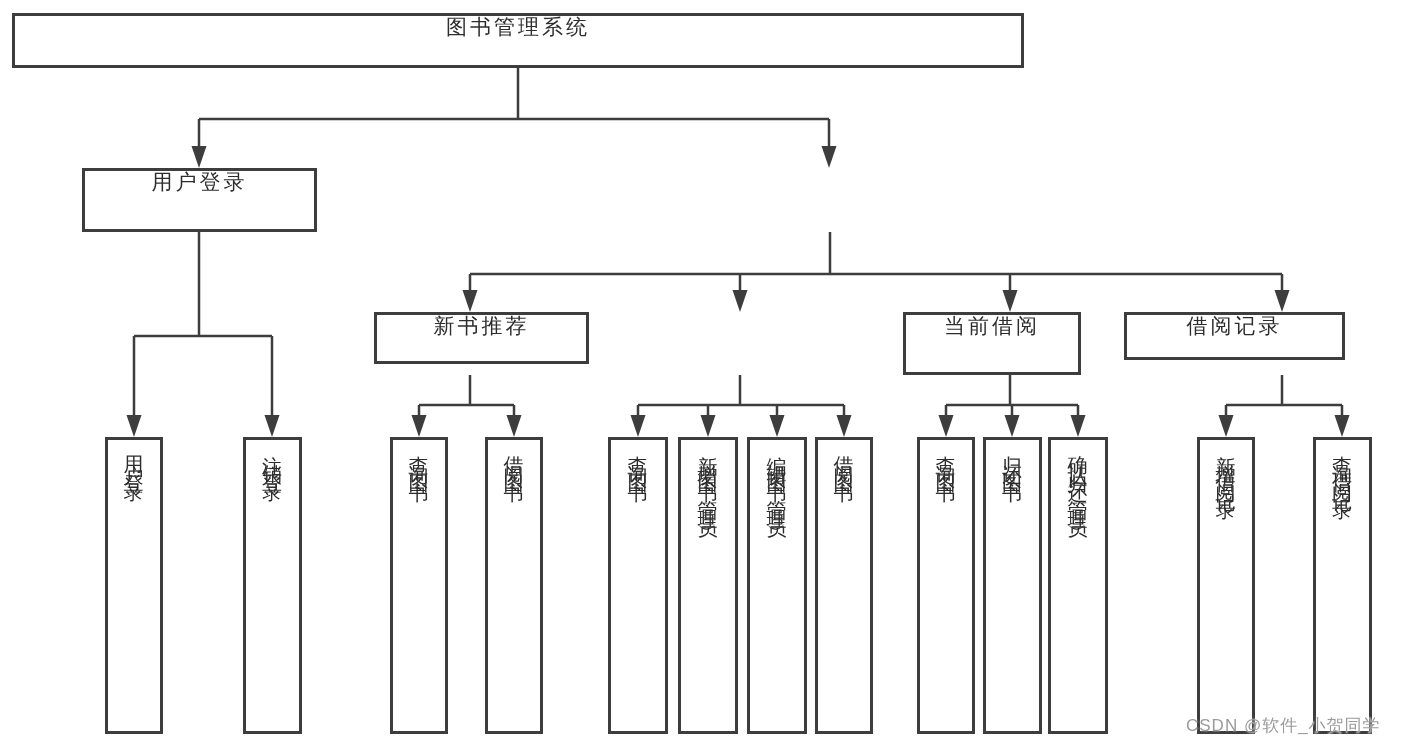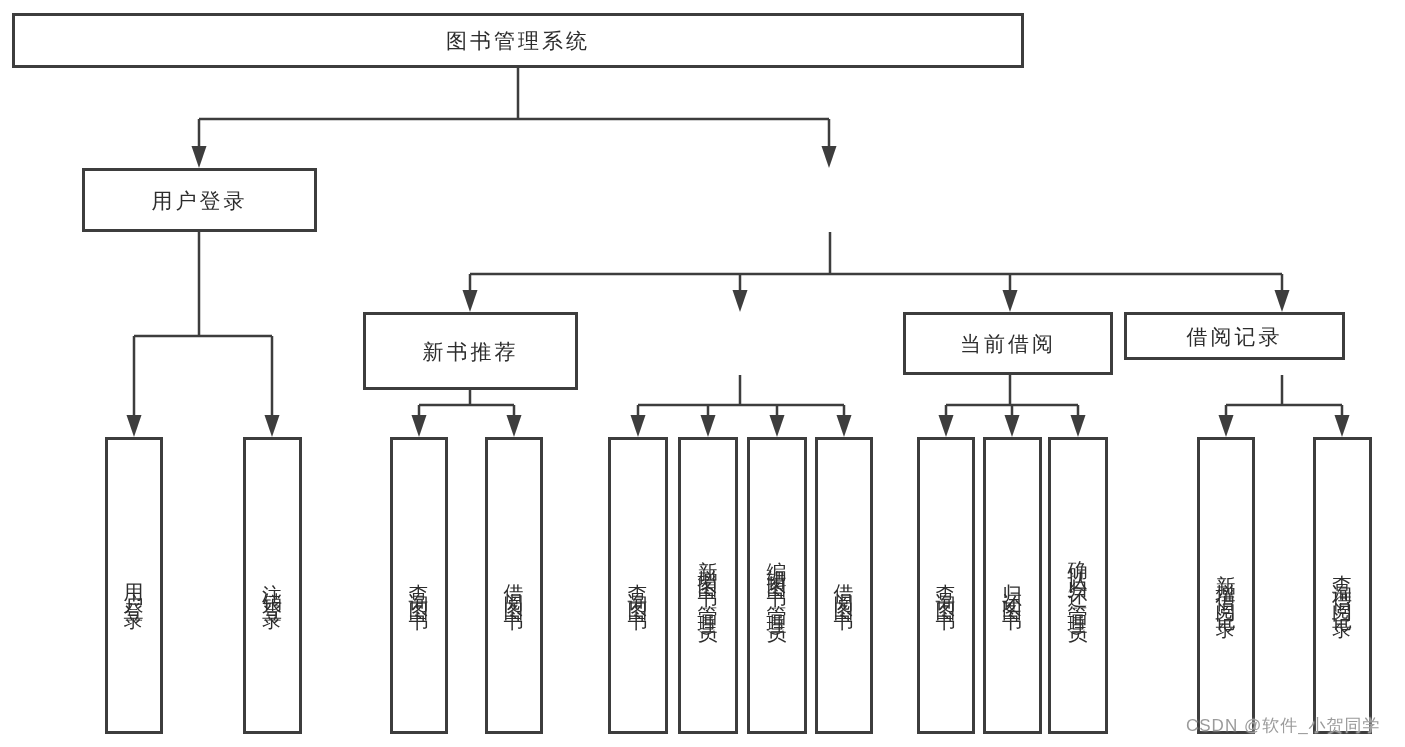--- a/index.html
+++ b/index.html
@@ -3,21 +3,21 @@
 <meta charset="utf-8">
 <style>
   html,body{margin:0;padding:0;background:#ffffff;}
   #canvas{
     position:relative;width:1405px;height:747px;background:#ffffff;overflow:hidden;
     font-family:"Liberation Sans","DejaVu Sans",sans-serif;color:#2d2d2d;
   }
   #wires{position:absolute;left:0;top:0;width:1405px;height:747px;pointer-events:none;}
   .box{
     position:absolute;box-sizing:border-box;background:#ffffff;
-    border:3px solid #3d3d3d;display:flex;align-items:center;justify-content:center;
+    border:3px solid #3d3d3d;display:flex;justify-content:center;
     z-index:2;
   }
   .hlabel{font-size:21px;letter-spacing:3px;line-height:1;white-space:nowrap;}
   .vtext{
     writing-mode:vertical-rl;text-orientation:mixed;
     font-size:20px;letter-spacing:9px;line-height:1;
   }
   #watermark{
     position:absolute;left:1186px;top:714px;z-index:5;
     font-size:17px;color:#9b9b9b;white-space:nowrap;letter-spacing:1px;
@@ -73,24 +73,24 @@
   </svg>
 
   <div class="box" style="left:12px;top:13px;width:1012px;height:55px">
     <span class="hlabel">图书管理系统</span>
   </div>
 
   <div class="box" style="left:82px;top:168px;width:235px;height:64px">
     <span class="hlabel">用户登录</span>
   </div>
 
-  <div class="box" style="left:363px;top:312px;width:215px;height:78px">
+  <div class="box" style="left:374px;top:312px;width:215px;height:52px">
     <span class="hlabel">新书推荐</span>
   </div>
-  <div class="box" style="left:903px;top:312px;width:210px;height:63px">
+  <div class="box" style="left:903px;top:312px;width:178px;height:63px">
     <span class="hlabel">当前借阅</span>
   </div>
   <div class="box" style="left:1124px;top:312px;width:221px;height:48px">
     <span class="hlabel">借阅记录</span>
   </div>
 
   <div class="box" style="left:105px;top:437px;width:58px;height:297px">
     <span class="vtext">用户登录</span>
   </div>
   <div class="box" style="left:243px;top:437px;width:59px;height:297px">

